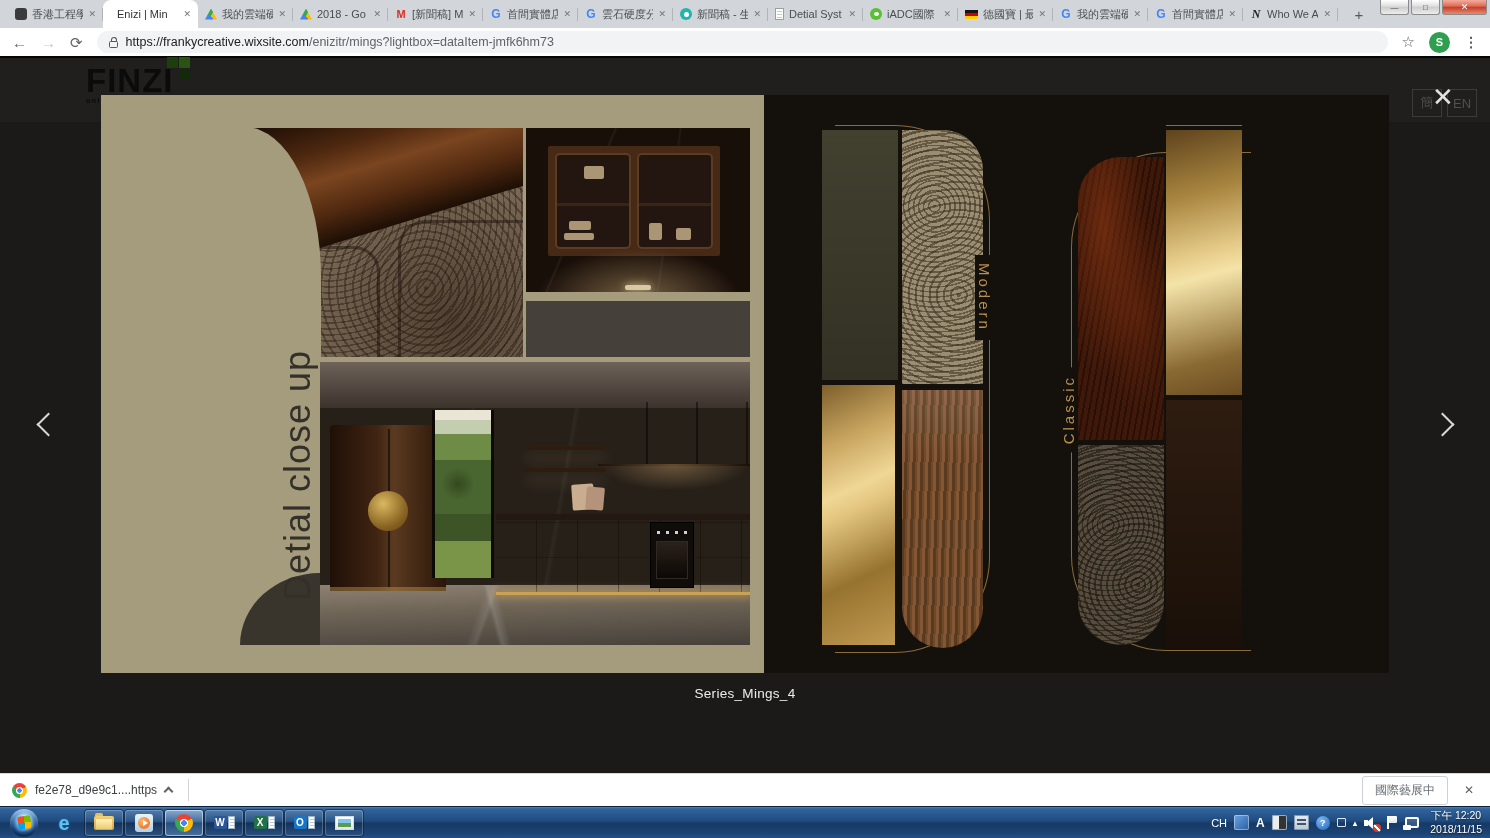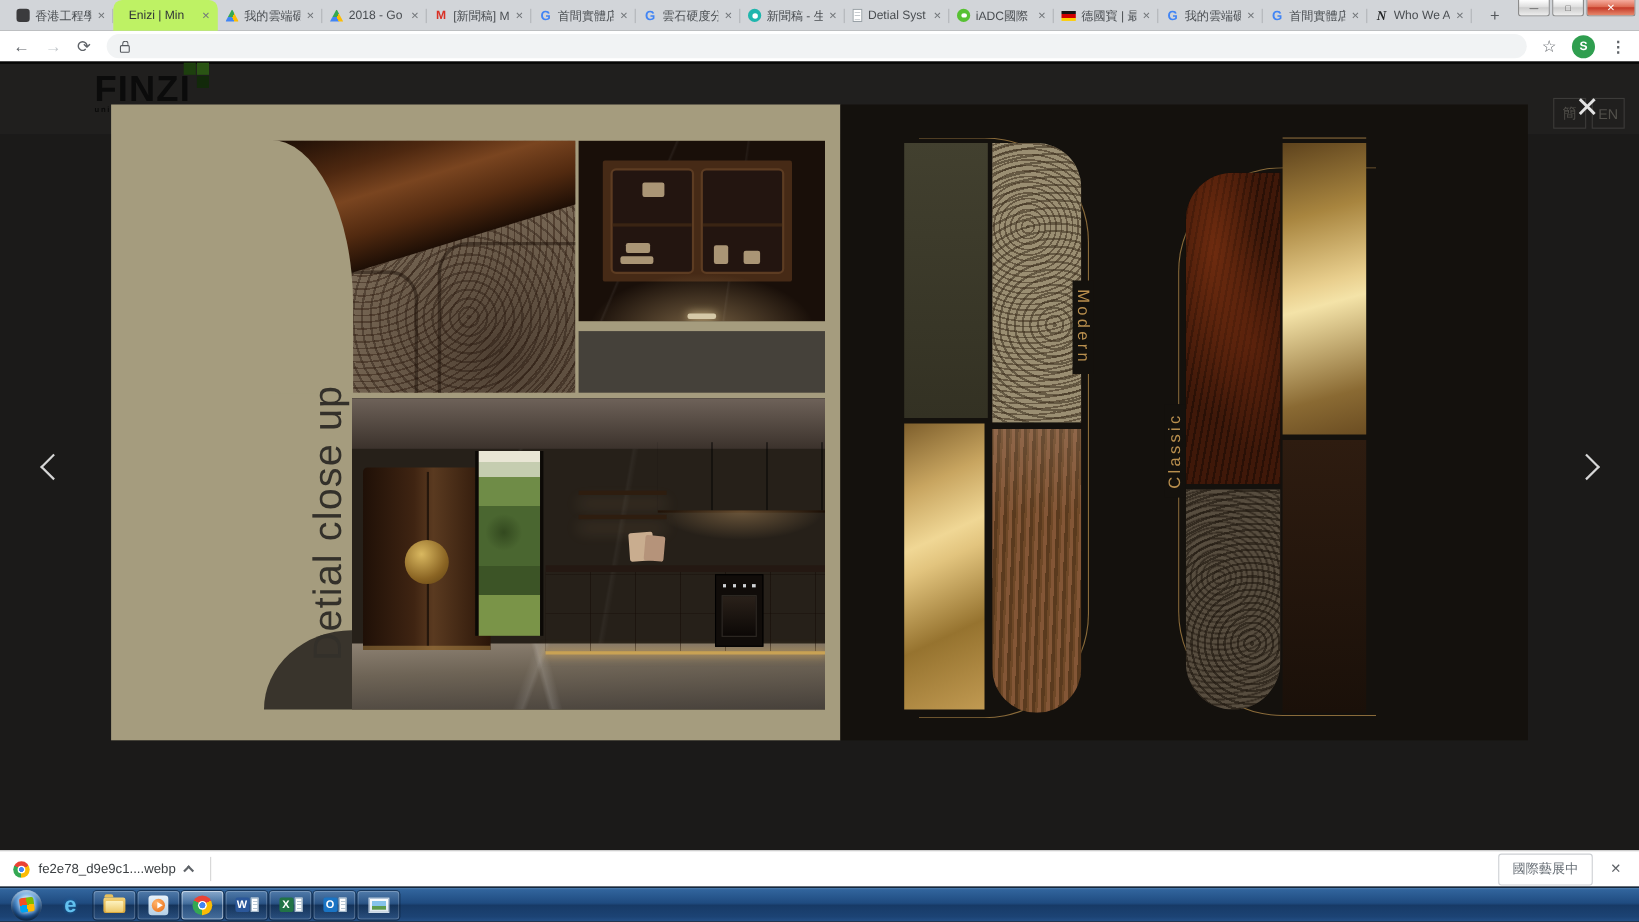--- a/index.html
+++ b/index.html
@@ -6,21 +6,21 @@
   #root{position:relative;width:1490px;height:838px;overflow:hidden;
         font-family:"Liberation Sans",sans-serif;background:#1b1a19;}
   #root *{box-sizing:border-box;}
 
   
   .tabstrip{position:absolute;left:0;top:0;width:100%;height:28px;background:#d2d5d9;}
   .tabs{position:absolute;left:8px;top:0;width:1332px;height:28px;display:flex;align-items:flex-end;}
   .tab{position:relative;flex:0 0 95px;min-width:0;height:28px;display:flex;align-items:center;
        padding:0 7px;font-size:11px;color:#4a4e52;}
   .tab:not(.active)::after{content:"";position:absolute;right:0;top:8px;height:13px;width:1px;background:#b2b5b8;}
-  .tab.active{background:#bef264;border-radius:8px 8px 0 0;color:#2f3337;z-index:2;}
+  .tab.active{background:#ffffff;border-radius:8px 8px 0 0;color:#2f3337;z-index:2;}
   .t-title{flex:1;overflow:hidden;white-space:nowrap;margin:0 5px 0 5px;}
   .t-close{font-size:9px;color:#73777b;flex:none;}
   .fv{flex:none;width:12px;height:12px;display:inline-flex;align-items:center;justify-content:center;
       font-weight:bold;position:relative;}
   .fv-hex-dark{background:#3b3b3d;border-radius:3px;}
   .fv-none{width:2px;}
   .fv-drive{width:12px;height:11px;clip-path:polygon(50% 0,100% 100%,0 100%);
       background:conic-gradient(from 150deg at 50% 62%,#4285f4 0 33%,#34a853 0 66%,#fbbc04 0);}
   .fv-gmail{color:#d93025;font-size:11px;}
   .fv-google{color:#4285f4;font-size:12px;}
@@ -368,20 +368,21 @@
       <div class="wc close">✕</div>
     </div>
   </div>
 
   <div class="toolbar">
     <span class="nav-ic">←</span>
     <span class="nav-ic fwd">→</span>
     <span class="nav-ic">⟳</span>
     <div class="omnibox">
       <span class="lock"></span>
+      <span class="url"><span class="url-domain">https://frankycreative.wixsite.com</span><span class="url-path">/enizitr/mings?lightbox=dataItem-jmfk6hm73</span></span>
     </div>
     <span class="bookmark">☆</span>
     <span class="avatar">S</span>
     <span class="menu">⋮</span>
   </div>
 
   <div class="page">
     <div class="site-header"></div>
     <div class="page-topline"></div>
 
@@ -475,26 +476,27 @@
         <div class="lbl-c">Classic</div>
         <div class="line-gold-rt"></div>
         <div class="sw-gold-r"></div>
         <div class="sw-dark-r"></div>
       </div>
     </div>
 
     <span class="lb-close">✕</span>
     <span class="chev lb-prev"></span>
     <span class="chev lb-next"></span>
+    <div class="lb-caption">Series_Mings_4</div>
   </div>
 
   <div class="downloadbar">
     <div class="dl-item">
       <span class="dl-chrome"></span>
-      <span class="dl-name">fe2e78_d9e9c1....webp</span>
+      <span class="dl-name">fe2e78_d9e9c1....https</span>
       <span class="dl-caret"></span>
     </div>
     <div class="dl-divider"></div>
     <div class="dl-right">
       <span class="dl-showall">國際藝展中</span>
       <span class="dl-close">✕</span>
     </div>
   </div>
 
   <div class="taskbar">
@@ -531,14 +533,33 @@
         <span class="tb-app outlook">
           <span class="ic-office">
             <span class="lt-box lt-outlook">O</span>
             <span class="ic-page"></span>
           </span>
         </span>
         <span class="tb-app photos">
           <span class="ic-photos"></span>
         </span>
       </div>
+    <div class="tray">
+      <span class="tr-lang">CH</span>
+      <span class="tr-box tr-ime1"></span>
+      <span class="tr-a">A</span>
+      <span class="tr-box tr-ime2"></span>
+      <span class="tr-box tr-ime3"></span>
+      <span class="tr-help">?</span>
+      <span class="tr-mini"></span>
+      <span class="tr-up">▴</span>
+      <span class="tr-vol">
+          <span class="tr-badge"></span>
+        </span>
+      <span class="tr-flag"></span>
+      <span class="tr-net"></span>
+      <div class="tr-clock">
+        <div>下午 12:20</div>
+        <div>2018/11/15</div>
+      </div>
+    </div>
   </div>
 </div>
 
 </body></html>

